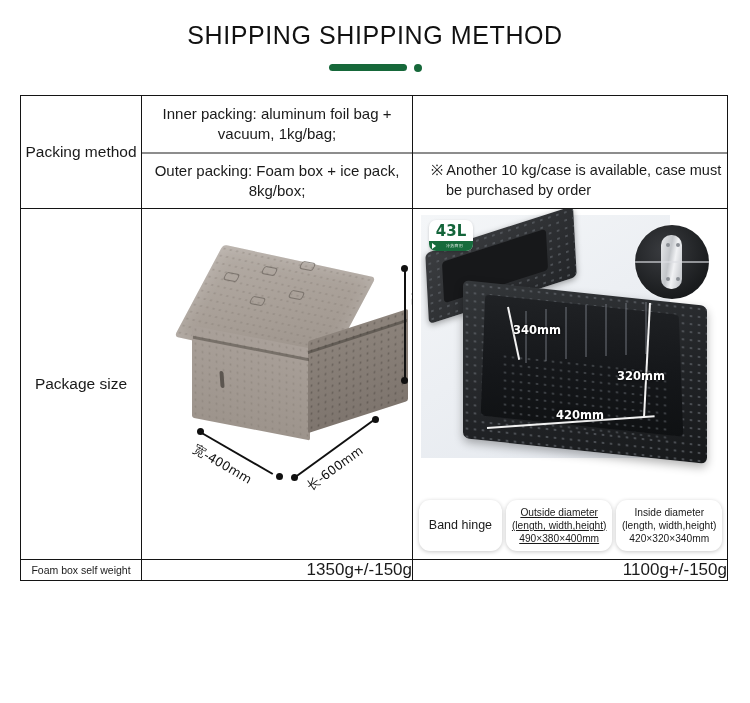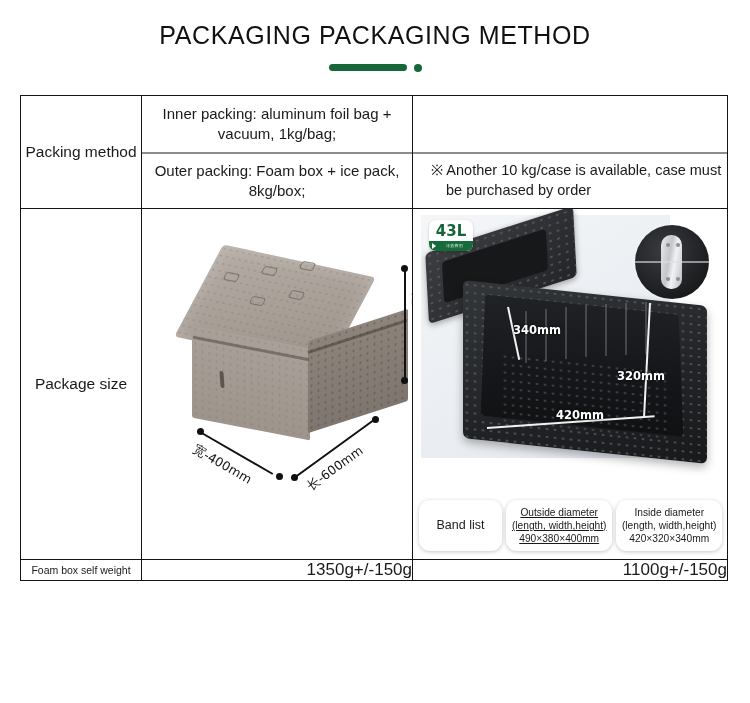--- a/index.html
+++ b/index.html
@@ -442,21 +442,21 @@
     text-indent: -14px;
     padding-left: 14px;
   }
 </style>
 </head>
 <body>
 
 <div class="page">
 
   <div class="header">
-    <div class="title">PACKAGING PACKAGING METHOD</div>
+    <div class="title">SHIPPING SHIPPING METHOD</div>
     <div class="divider">
       <div class="bar"></div>
       <div class="dot"></div>
     </div>
   </div>
 
   <div class="table-wrap">
     <table class="spec">
       <colgroup>
         <col class="c1">
@@ -571,21 +571,21 @@
 
                 <div class="dim-white-line" style="left:228px; top:88px; width:2px; height:114px; transform:rotate(3deg); transform-origin:top center;"></div>
                 <div class="dim-white-label" style="left:196px; top:154px;">320mm</div>
 
                 <div class="dim-white-line" style="left:66px; top:212px; width:168px; height:2px; transform:rotate(-4deg); transform-origin:left center;"></div>
                 <div class="dim-white-label" style="left:135px; top:193px;">420mm</div>
               </div>
 
               <div class="info-cards">
                 <div class="info-card a">
-                  <div>Band list</div>
+                  <div>Band hinge</div>
                 </div>
                 <div class="info-card b">
                   <div>Outside diameter</div>
                   <div>(length, width,height)</div>
                   <div>490×380×400mm</div>
                 </div>
                 <div class="info-card c">
                   <div>Inside diameter</div>
                   <div>(length, width,height)</div>
                   <div>420×320×340mm</div>

